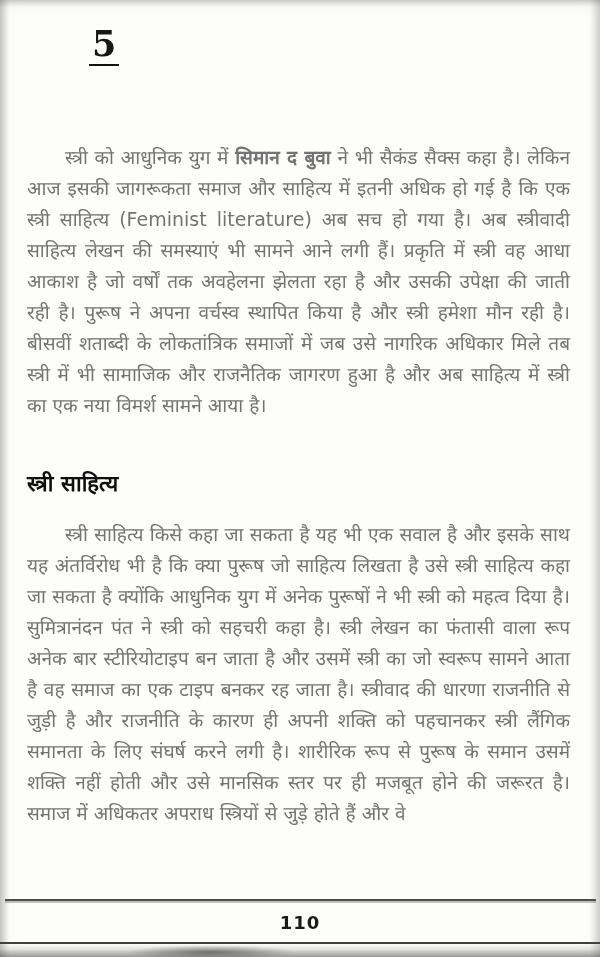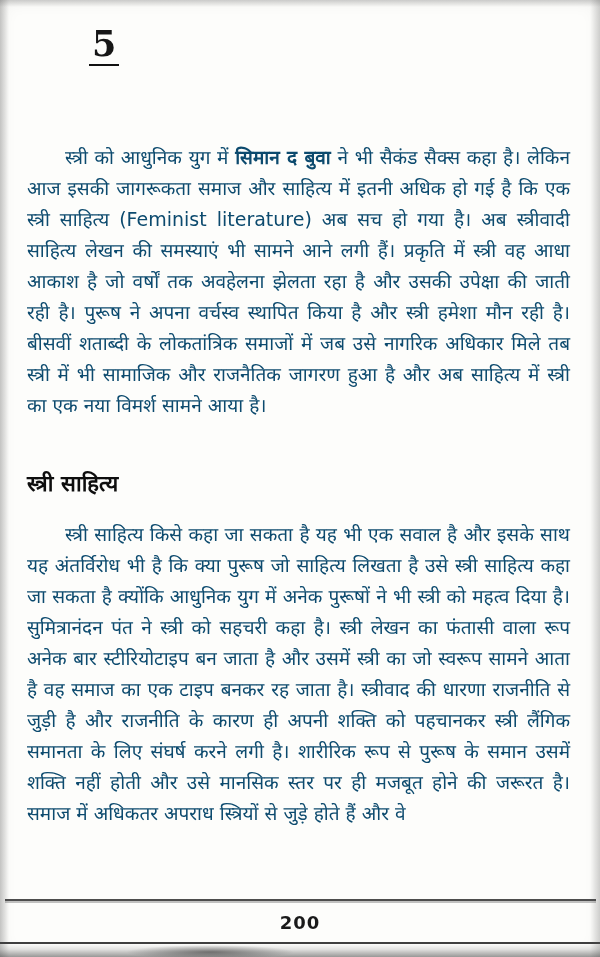--- a/index.html
+++ b/index.html
@@ -60,21 +60,21 @@
     color: #0d0d0d;
     font-family: "DejaVu Sans", "Liberation Sans", sans-serif;
   }
 
   .body-text {
     margin: 0;
     font-size: 19px;
     line-height: 31px;
     text-align: justify;
     text-indent: 38px;
-    color: #0c4a6e;
+    color: #737373;
     font-family: "DejaVu Sans", "Liberation Sans", sans-serif;
   }
   .para-1 { margin-top: 76px; }
   .para-2 { margin-top: 22px; }
 
   .bold-name { font-weight: 700; }
 
   .section-heading {
     margin: 46px 0 16px 0;
     font-size: 22px;
@@ -126,19 +126,19 @@
     <p class="body-text para-1"><span>स्त्री को आधुनिक युग में </span><span class="bold-name">सिमान द बुवा</span><span> ने भी सैकंड सैक्स कहा है। लेकिन आज इसकी जागरूकता समाज और साहित्य में इतनी अधिक हो गई है कि एक स्त्री साहित्य (Feminist literature) अब सच हो गया है। अब स्त्रीवादी साहित्य लेखन की समस्याएं भी सामने आने लगी हैं। प्रकृति में स्त्री वह आधा आकाश है जो वर्षों तक अवहेलना झेलता रहा है और उसकी उपेक्षा की जाती रही है। पुरूष ने अपना वर्चस्व स्थापित किया है और स्त्री हमेशा मौन रही है। बीसवीं शताब्दी के लोकतांत्रिक समाजों में जब उसे नागरिक अधिकार मिले तब स्त्री में भी सामाजिक और राजनैतिक जागरण हुआ है और अब साहित्य में स्त्री का एक नया विमर्श सामने आया है।</span></p>
 
     <h2 class="section-heading">स्त्री साहित्य</h2>
 
     <p class="body-text para-2">स्त्री साहित्य किसे कहा जा सकता है यह भी एक सवाल है और इसके साथ यह अंतर्विरोध भी है कि क्या पुरूष जो साहित्य लिखता है उसे स्त्री साहित्य कहा जा सकता है क्योंकि आधुनिक युग में अनेक पुरूषों ने भी स्त्री को महत्व दिया है। सुमित्रानंदन पंत ने स्त्री को सहचरी कहा है। स्त्री लेखन का फंतासी वाला रूप अनेक बार स्टीरियोटाइप बन जाता है और उसमें स्त्री का जो स्वरूप सामने आता है वह समाज का एक टाइप बनकर रह जाता है। स्त्रीवाद की धारणा राजनीति से जुड़ी है और राजनीति के कारण ही अपनी शक्ति को पहचानकर स्त्री लैंगिक समानता के लिए संघर्ष करने लगी है। शारीरिक रूप से पुरूष के समान उसमें शक्ति नहीं होती और उसे मानसिक स्तर पर ही मजबूत होने की जरूरत है। समाज में अधिकतर अपराध स्त्रियों से जुड़े होते हैं और वे</p>
 
   </div>
 
   <div class="footer">
     <div class="rule-top"></div>
-    <div class="page-num">200</div>
+    <div class="page-num">110</div>
     <div class="rule-bottom"></div>
   </div>
 
   <div class="scan-bottom"></div>
 
 </div>
 
 </body></html>

